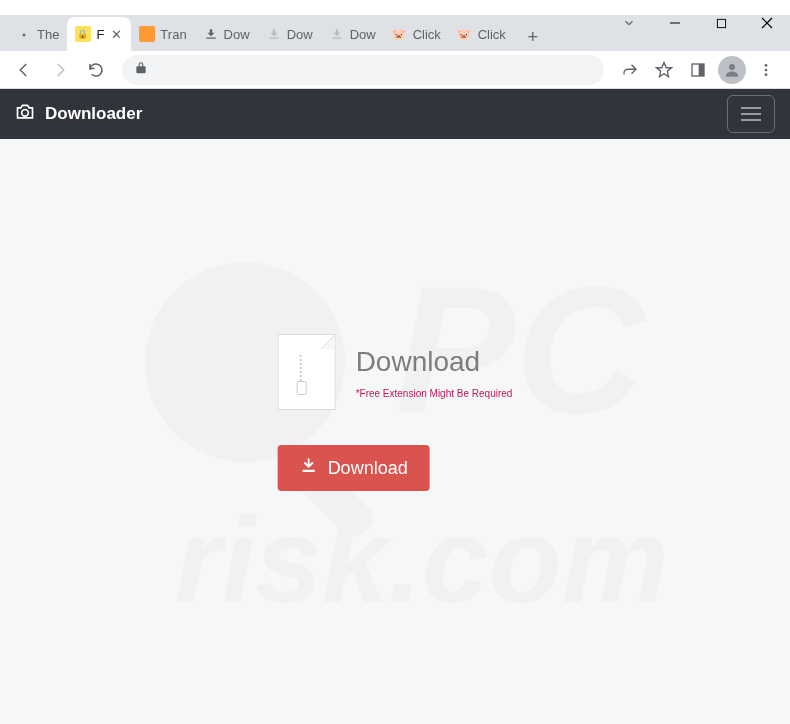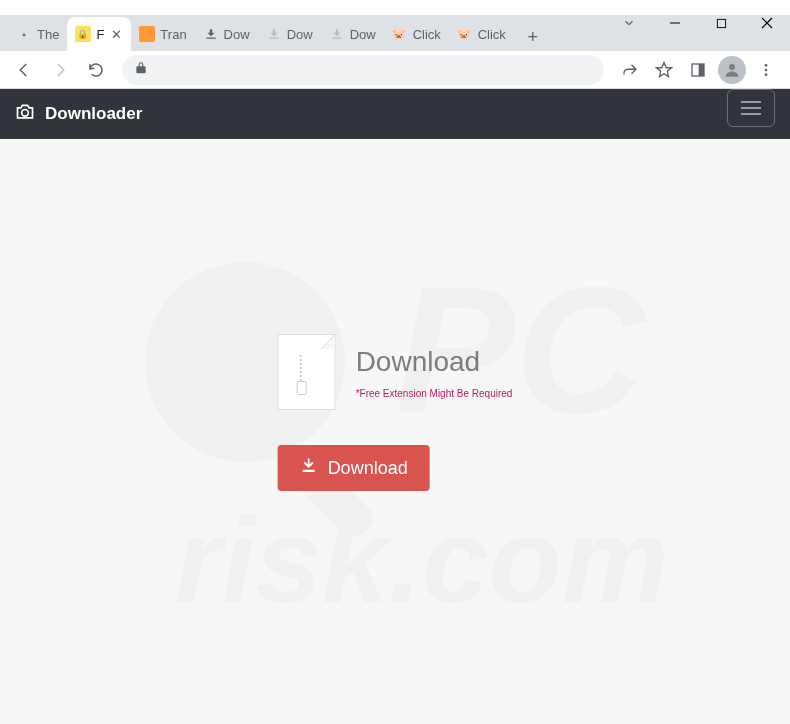--- a/index.html
+++ b/index.html
@@ -23,21 +23,21 @@
     .toolbar { height: 38px; background: #fff; display: flex; align-items: center; padding: 0 8px; border-bottom: 1px solid #dadce0; gap: 4px; }
     .nav-btn { width: 32px; height: 32px; display: flex; align-items: center; justify-content: center; border-radius: 50%; cursor: pointer; color: #5f6368; }
     .nav-btn.disabled { color: #bdc1c6; }
     .address-bar { flex: 1; height: 30px; background: #f1f3f4; border-radius: 15px; display: flex; align-items: center; padding: 0 12px; margin: 0 6px; gap: 8px; }
     .lock-icon { color: #5f6368; }
     .toolbar-right { display: flex; align-items: center; gap: 2px; }
     .tool-btn { width: 32px; height: 32px; display: flex; align-items: center; justify-content: center; border-radius: 50%; cursor: pointer; color: #5f6368; }
     .profile-btn { width: 28px; height: 28px; border-radius: 50%; background: #bdc1c6; display: flex; align-items: center; justify-content: center; }
     
     
-    .page-header { height: 50px; background: #31343a; display: flex; justify-content: space-between; padding: 0 15px; }
+    .page-header { height: 50px; background: #31343a; display: flex; align-items: center; justify-content: space-between; padding: 0 15px; }
     .brand { display: flex; align-items: center; gap: 10px; color: #fff; font-size: 17px; font-weight: bold; }
     .hamburger { width: 48px; height: 38px; border: 1px solid #6c6e73; border-radius: 6px; display: flex; flex-direction: column; align-items: center; justify-content: center; gap: 4px; cursor: pointer; }
     .hamburger span { width: 20px; height: 2px; background: #9a9ca0; }
     
     
     .main-content { height: calc(724px - 15px - 36px - 38px - 50px); background: #f6f7f7; position: relative; overflow: hidden; }
     
     
     .watermark { position: absolute; top: 50%; left: 50%; transform: translate(-50%, -50%); width: 700px; height: 500px; opacity: 0.06; pointer-events: none; }
     

